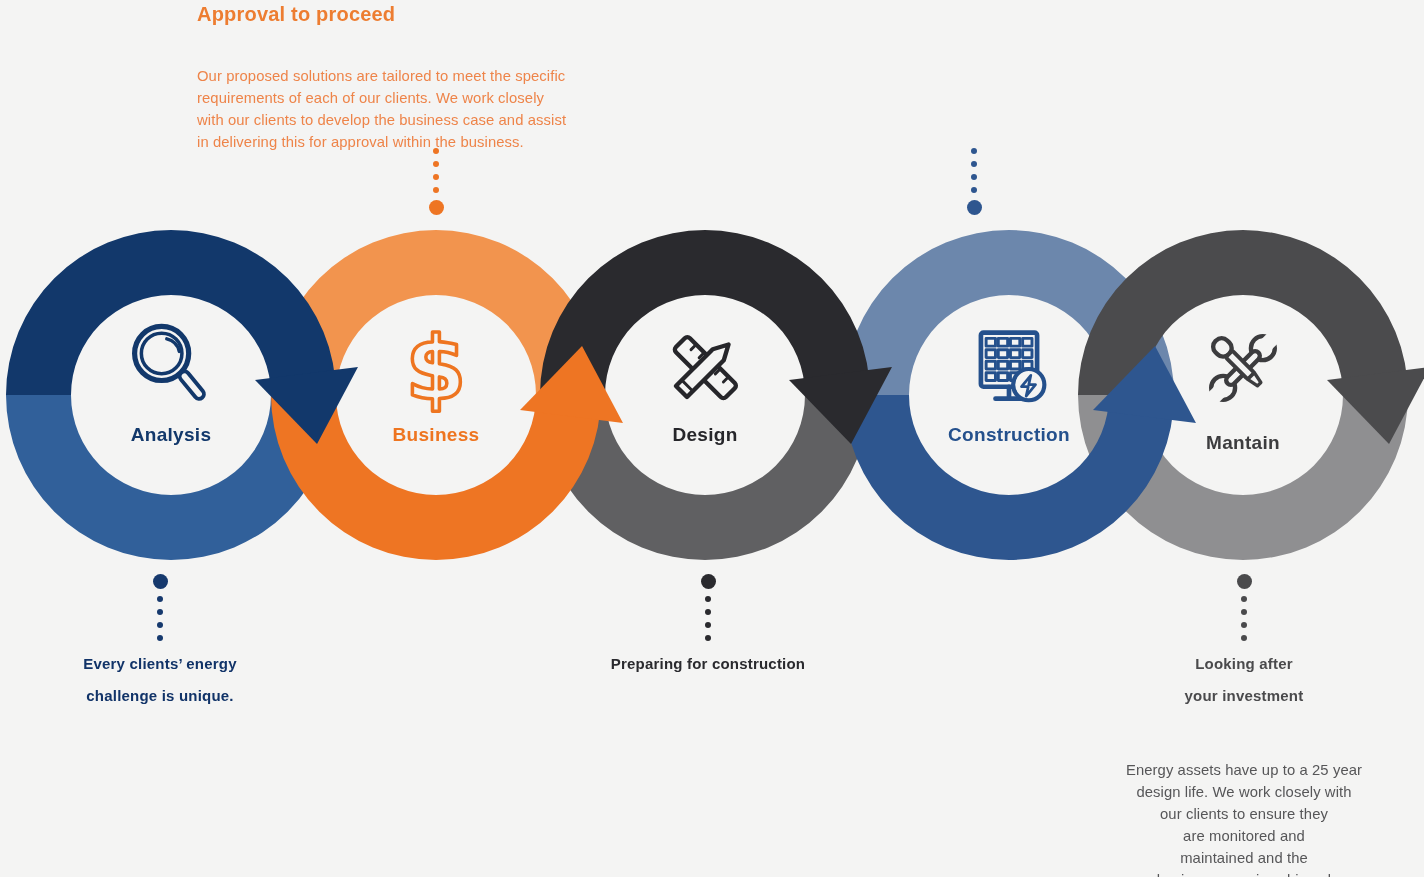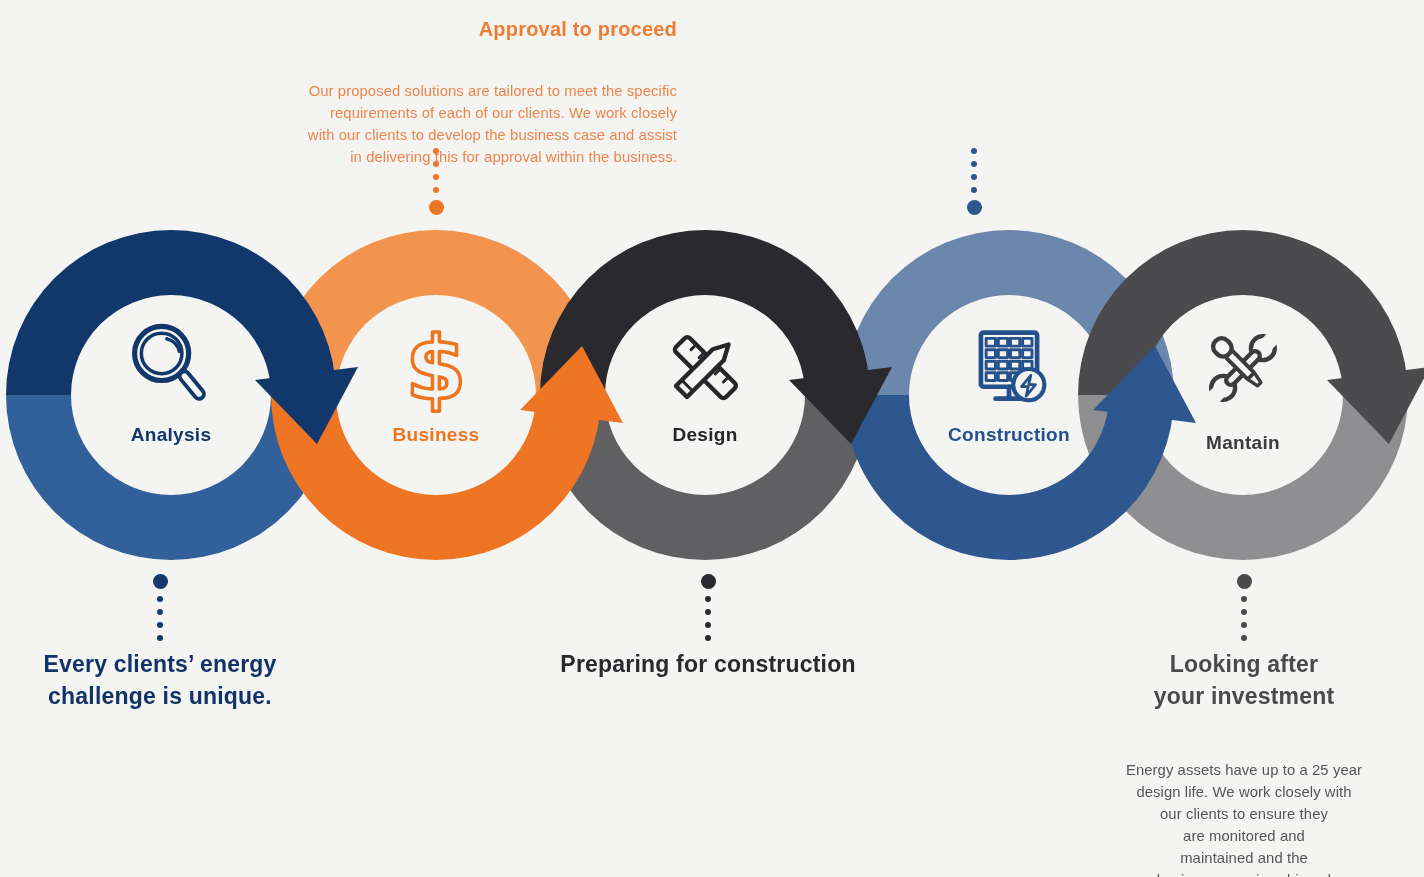--- a/index.html
+++ b/index.html
@@ -1,20 +1,20 @@
 <!DOCTYPE html>
 <html><head>
 <meta charset="utf-8">
 <style>
   html,body{margin:0;padding:0;background:#f4f4f3;}
   .stage{position:relative;width:1424px;height:877px;overflow:hidden;
          font-family:"Liberation Sans",sans-serif;background:#f4f4f3;}
 
   
-  .note-top{position:absolute;top:18px;text-align:right;}
+  .note-top{position:absolute;top:3px;text-align:left;}
   .note-top .t{font-size:20px;font-weight:700;letter-spacing:.2px;}
   .note-top .b{margin-top:16px;font-size:14.8px;line-height:22px;white-space:pre-line;letter-spacing:.1px;}
   #note-approval{left:197px;width:480px;}
   #note-delivering{left:735px;width:480px;}
 
   
   .dots{position:absolute;width:16px;display:flex;flex-direction:column;align-items:center;gap:7px;}
   .dots.top{top:148px;}
   .dots.bottom{top:574px;}
   .dot-s{width:6px;height:6px;border-radius:50%;background:currentColor;}
@@ -28,21 +28,21 @@
   .z-dark{z-index:3}
   .arrow{z-index:5}
   .inner{position:absolute;left:0;top:0;width:330px;height:330px;z-index:6;
          display:flex;flex-direction:column;align-items:center;}
   .icon{margin-top:86px;width:104px;height:104px;}
   .icon svg{width:100%;height:100%;}
   .step-label{margin-top:4px;font-size:19px;font-weight:700;letter-spacing:.3px;}
 
   
   .note-bottom{position:absolute;top:648px;text-align:center;}
-  .note-bottom .t{font-size:23px;font-weight:700;line-height:32px;letter-spacing:.2px;white-space:pre-line;}
+  .note-bottom .t{font-size:15px;font-weight:700;line-height:32px;letter-spacing:.2px;white-space:pre-line;}
   .note-bottom .b{margin-top:26px;font-size:14.8px;line-height:22px;white-space:pre-line;letter-spacing:.1px;}
   #nb1{left:0;width:320px;}
   #nb2{left:518px;width:380px;}
   #nb3{left:1084px;width:320px;}
 </style>
 </head>
 <body>
 
 <div class="stage">
 

